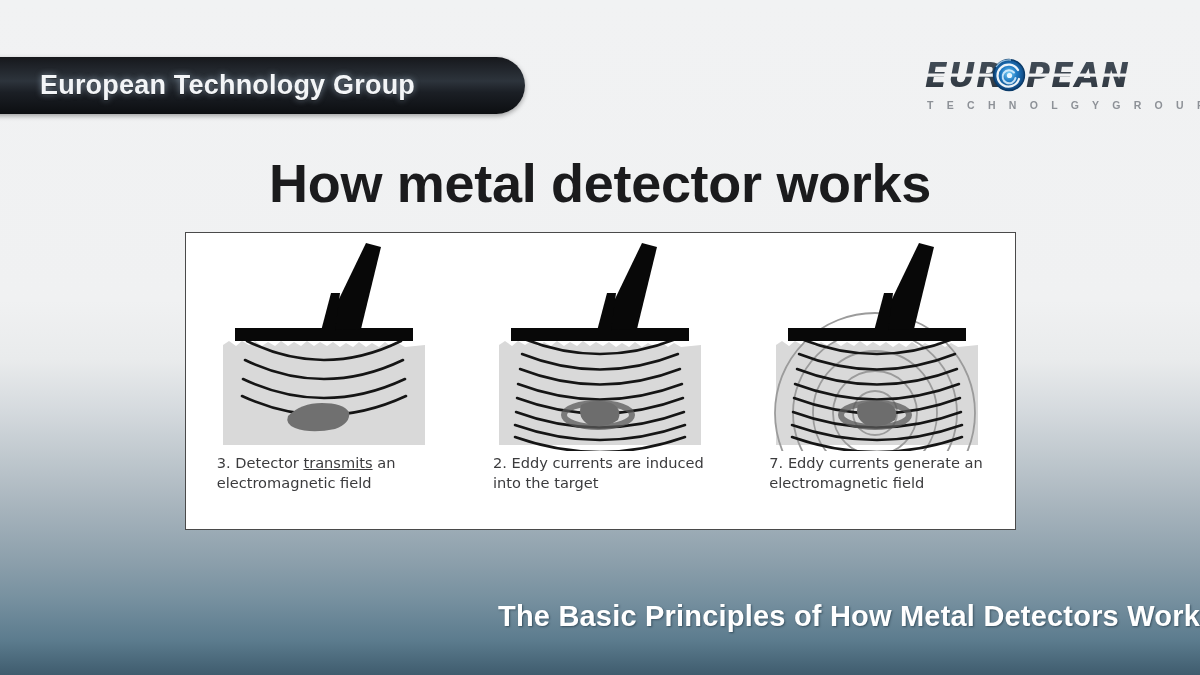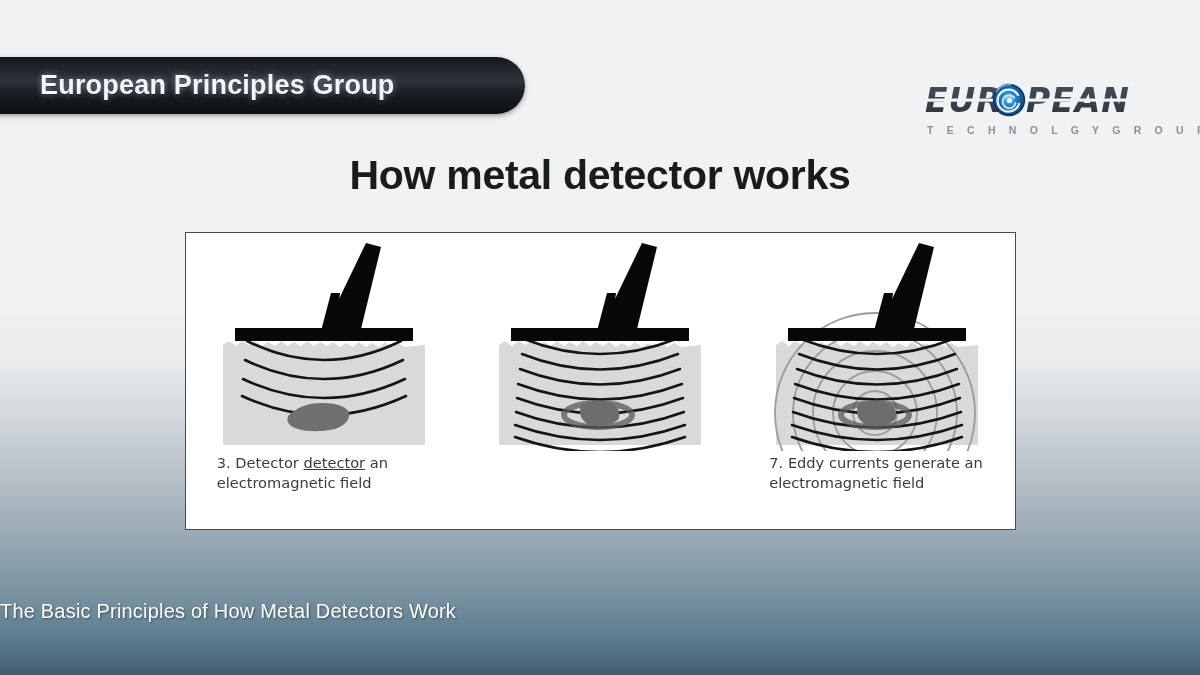--- a/index.html
+++ b/index.html
@@ -57,21 +57,20 @@
   }
 
   
   #logo {
     position: absolute;
     right: 32px;
     top: 55px;
     width: 245px;
     height: 70px;
     text-align: center;
-    margin-top: 25px;
   }
   #logo-wordmark {
     position: relative;
     height: 42px;
   }
   #logo-wordmark svg { display: block; }
   #logo-subtitle {
     margin-top: 2px;
     font-size: 10.5px;
     letter-spacing: 5.2px;
@@ -82,21 +81,21 @@
     padding-left: 4px;
   }
 
   
   #page-title {
     position: absolute;
     left: 0;
     top: 152px;
     width: 1200px;
     text-align: center;
-    font-size: 41px;
+    font-size: 54px;
     font-weight: bold;
     color: #1b1b1d;
     letter-spacing: -0.3px;
   }
 
   
   #diagram-frame {
     position: absolute;
     left: 185px;
     top: 232px;
@@ -133,35 +132,35 @@
     font-family: "DejaVu Sans", sans-serif;
   }
   .panel-caption u { text-decoration: underline; }
 
   
   #bottom-caption {
     position: absolute;
     left: 0;
     top: 600px;
     width: 1200px;
-    text-align: left;
-    font-size: 20px;
-    font-weight: normal;
+    text-align: right;
+    font-size: 29px;
+    font-weight: bold;
     color: #ffffff;
     letter-spacing: 0.2px;
     text-shadow: 1px 1px 2px rgba(20,40,55,0.55);
   }
 </style>
 </head>
 <body>
 
 <div id="slide">
 
   <div id="brand-badge">
-    <span id="brand-badge-label">European Principles Group</span>
+    <span id="brand-badge-label">European Technology Group</span>
   </div>
 
   <div id="logo">
     <div id="logo-wordmark">
       <svg width="245" height="42" viewBox="0 0 245 42">
         <defs>
           <linearGradient id="letterGrad" x1="0" y1="0" x2="0" y2="1">
             <stop offset="0%" stop-color="#454f5a"></stop>
             <stop offset="55%" stop-color="#39424c"></stop>
             <stop offset="100%" stop-color="#2b333b"></stop>
@@ -215,21 +214,21 @@
 
           <path d="M79,183 Q92,170 113,170 Q134,170 140,179 Q142,190 126,196 Q102,201 86,195 Q76,191 79,183 Z" fill="#707070"></path>
 
           <rect x="26" y="95" width="178" height="13" fill="#080808"></rect>
 
           <path d="M115,97 L152,96 L172,14 L157,10 Z" fill="#080808"></path>
           <path d="M112,98 L126,98 L131,60 L122,60 Z" fill="#080808"></path>
         </svg>
       </div>
       <div class="panel-caption">
-        <span>3. Detector </span><u>detector</u><span> an electromagnetic field</span>
+        <span>3. Detector </span><u>transmits</u><span> an electromagnetic field</span>
       </div>
     </div>
 
     <div class="panel">
       <div class="panel-art">
         <svg width="230" height="218" viewBox="0 0 230 218">
           <path d="M14,112 l6,-4 l7,5 l6,-5 l7,4 l6,-4 l7,5 l6,-4 l7,4 l6,-5 l7,5 l6,-4 l7,4 l6,-5 l7,5 l6,-4 l7,4 l6,-4 l7,5 l6,-4 l7,4 l6,-5 l7,5 l6,-4 l7,4 l6,-5 l7,5 l6,-4 l7,4 L216,112 L216,212 L14,212 Z" fill="#d9d9d9"></path>
           <g fill="none" stroke="#151515" stroke-width="2.5" stroke-linecap="round">
             <path d="M39,106 Q115,136 191,106"></path>
             <path d="M37,121 Q115,152 193,121"></path>
@@ -243,20 +242,21 @@
 
           <g>
             <ellipse cx="113" cy="182" rx="34" ry="12" fill="none" stroke="#5a5a5a" stroke-width="6" opacity="0.75"></ellipse>
             <path d="M96,172 Q110,165 126,170 Q138,176 133,187 Q120,196 104,192 Q92,185 96,172 Z" fill="#6d6d6d"></path>
           </g>
           <rect x="26" y="95" width="178" height="13" fill="#080808"></rect>
           <path d="M115,97 L152,96 L172,14 L157,10 Z" fill="#080808"></path>
           <path d="M112,98 L126,98 L131,60 L122,60 Z" fill="#080808"></path>
         </svg>
       </div>
+      <div class="panel-caption">2. Eddy currents are induced into the target</div>
     </div>
 
     <div class="panel">
       <div class="panel-art">
         <svg width="230" height="218" viewBox="0 0 230 218">
           <path d="M14,112 l6,-4 l7,5 l6,-5 l7,4 l6,-4 l7,5 l6,-4 l7,4 l6,-5 l7,5 l6,-4 l7,4 l6,-5 l7,5 l6,-4 l7,4 l6,-4 l7,5 l6,-4 l7,4 l6,-5 l7,5 l6,-4 l7,4 l6,-5 l7,5 l6,-4 l7,4 L216,112 L216,212 L14,212 Z" fill="#d9d9d9"></path>
 
           <g fill="none" stroke="#9b9b9b" stroke-width="1.8">
             <circle cx="113" cy="180" r="22"></circle>
             <circle cx="113" cy="180" r="42"></circle>

